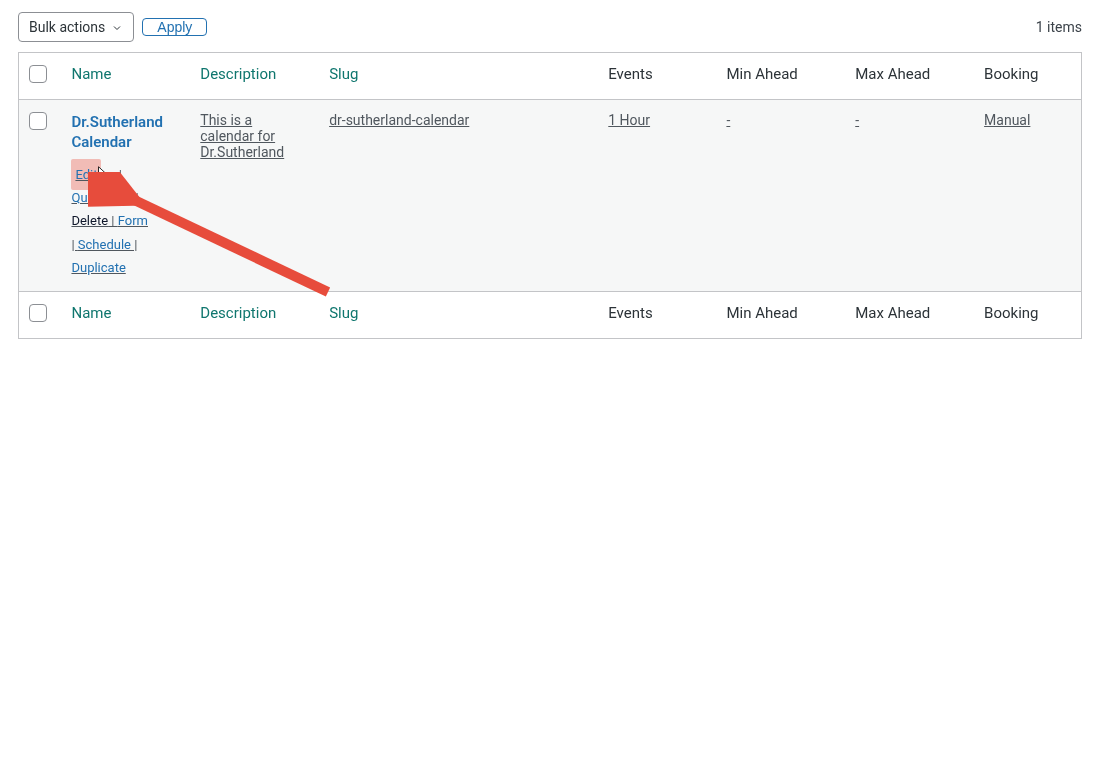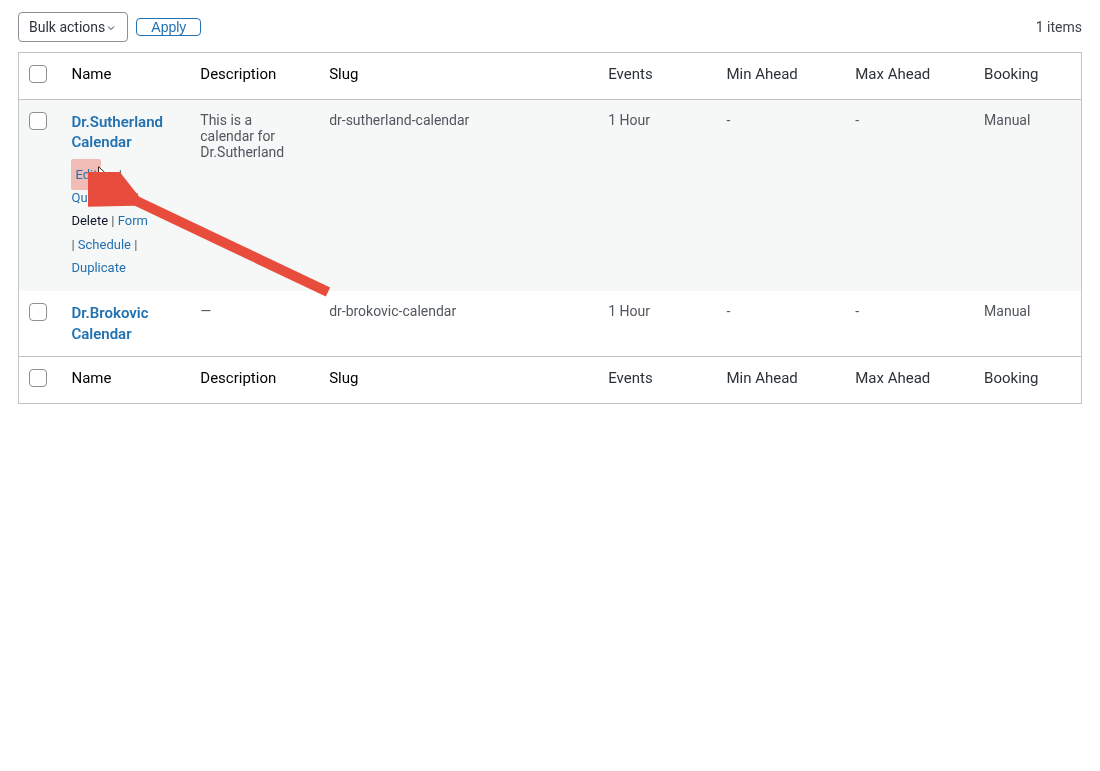--- a/index.html
+++ b/index.html
@@ -13,20 +13,21 @@
     .top-bar {
       display: flex;
       align-items: center;
       justify-content: space-between;
       margin-bottom: 10px;
     }
     .left-controls { display: flex; align-items: center; gap: 8px; }
     .bulk-select {
       display: flex;
       align-items: center;
+      gap: 6px;
       border: 1px solid #8c8f94;
       border-radius: 4px;
       padding: 6px 10px;
       background: #fff;
       font-size: 14px;
       color: #2c3338;
       cursor: pointer;
     }
     .chevron {
       width: 12px; height: 12px;
@@ -57,26 +58,27 @@
       font-size: 15px;
       color: #2c3338;
       border-bottom: 1px solid #c3c4c7;
     }
     table.wp-list tfoot th {
       font-weight: 400;
       font-size: 15px;
       color: #2c3338;
       border-top: 1px solid #c3c4c7;
     }
-    table.wp-list th a, .sortable-col { color: #000000; text-decoration: none; }
+    table.wp-list th a, .sortable-col { color: #0f766e; text-decoration: none; }
     table.wp-list tbody tr:nth-child(odd) { background: #f6f7f7; }
     table.wp-list tbody tr:nth-child(even) { background: #fff; }
     table.wp-list tbody td {
       font-size: 14px;
       color: #50575e;
+      text-decoration: underline;
     }
     .col-cb { width: 40px; }
     .col-name { width: 120px; }
     .col-desc { width: 120px; margin-top: 39px; }
     .col-slug { width: 260px; }
     .col-events { width: 110px; margin-top: 24px; }
     .col-min { width: 120px; margin-top: 28px; }
     .col-max { width: 120px; }
     .col-booking { width: 100px; }
 
@@ -174,30 +176,20 @@
       </td>
       <td class="col-desc">This is a calendar for Dr.Sutherland</td>
       <td class="col-slug">dr-sutherland-calendar</td>
       <td class="col-events">1 Hour</td>
       <td class="col-min">-</td>
       <td class="col-max">-</td>
       <td class="col-booking">Manual</td>
     </tr>
 
 
-    <tr class="tall-row">
-      <td class="col-cb"><span class="cb"></span></td>
-      <td class="col-name"><a href="#" class="row-title">Dr.Brokovic Calendar</a></td>
-      <td class="col-desc">—</td>
-      <td class="col-slug">dr-brokovic-calendar</td>
-      <td class="col-events">1 Hour</td>
-      <td class="col-min">-</td>
-      <td class="col-max">-</td>
-      <td class="col-booking">Manual</td>
-    </tr>
   </tbody>
   <tfoot>
     <tr>
       <th class="col-cb"><span class="cb"></span></th>
       <th class="col-name"><a href="#" class="sortable-col">Name</a></th>
       <th class="col-desc"><a href="#" class="sortable-col">Description</a></th>
       <th class="col-slug"><a href="#" class="sortable-col">Slug</a></th>
       <th class="col-events">Events</th>
       <th class="col-min">Min Ahead</th>
       <th class="col-max">Max Ahead</th>

